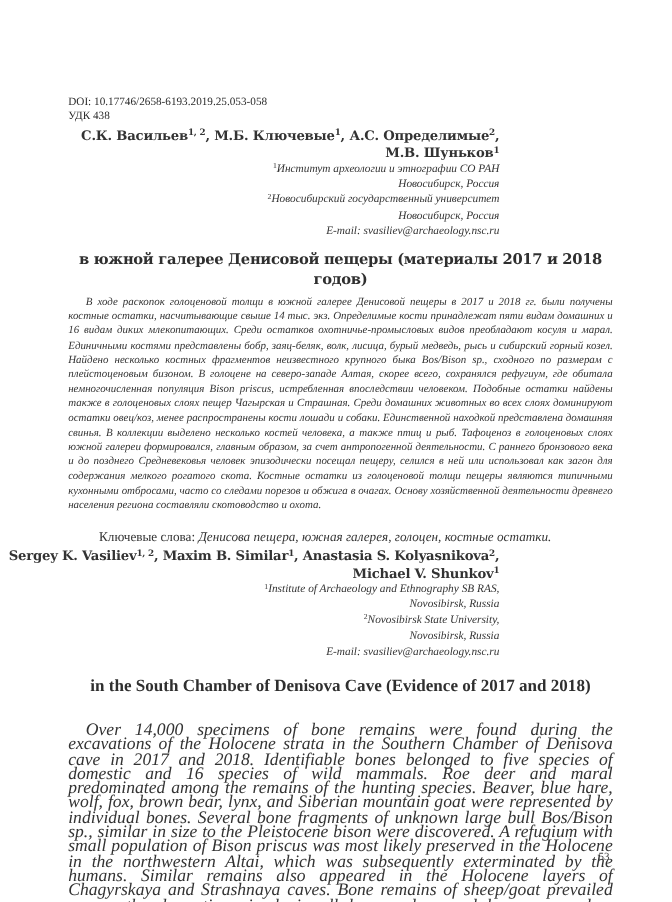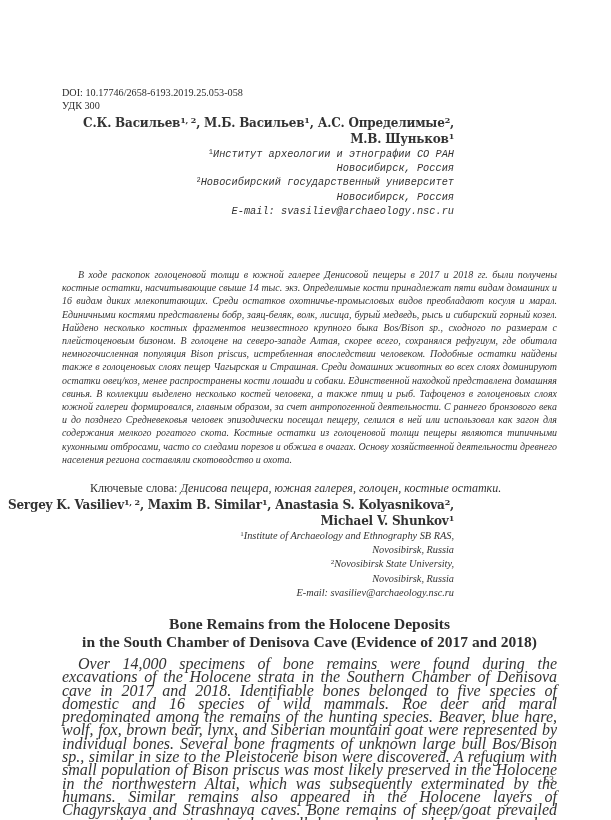--- a/index.html
+++ b/index.html
@@ -33,42 +33,43 @@
     .keywords { position: absolute; left: 90px; font-size: 12px; line-height: 13px; color: #333; margin-top: 24px; }
     .keywords .kw-list { font-style: italic; }
     .pagenum { position: absolute; left: 544px; top: 774px; font-size: 10px; color: #444; }
   </style>
 </head>
 <body>
 
 <div class="page">
 
   <div class="meta" style="top:86px;">DOI: 10.17746/2658-6193.2019.25.053-058</div>
-  <div class="meta" style="top:99px;">УДК 300</div>
+  <div class="meta" style="top:99px;">УДК 438</div>
 
   <div class="authors" style="top:115px;">
     <div>
       <span>С.К. Васильев</span><sup>1, 2</sup><span>, </span>
-      <span>М.Б. Васильев</span><sup>1</sup><span>, </span>
+      <span>М.Б. Ключевые</span><sup>1</sup><span>, </span>
       <span>А.С. Определимые</span><sup>2</sup><span>,</span>
     </div>
     <div>
       <span>М.В. Шуньков</span><sup>1</sup>
     </div>
   </div>
 
-  <div class="affil" style="top:147px;font-family:Liberation Mono, monospace;">
+  <div class="affil" style="top:147px;">
     <div><sup>1</sup><span>Институт археологии и этнографии СО РАН</span></div>
     <div><span>Новосибирск, Россия</span></div>
     <div><sup>2</sup><span>Новосибирский государственный университет</span></div>
     <div><span>Новосибирск, Россия</span></div>
     <div><span>E-mail: svasiliev@archaeology.nsc.ru</span></div>
   </div>
 
   <div class="title" style="top:227px;">
+    <div>в южной галерее Денисовой пещеры (материалы 2017 и 2018 годов)</div>
   </div>
 
   <div class="abstract" style="top:268px;">
     <p>В ходе раскопок голоценовой толщи в южной галерее Денисовой пещеры в 2017 и 2018 гг. были получены костные остатки, насчитывающие свыше 14 тыс. экз. Определимые кости принадлежат пяти видам домашних и 16 видам диких млекопитающих. Среди остатков охотничье-промысловых видов преобладают косуля и марал. Единичными костями представлены бобр, заяц-беляк, волк, лисица, бурый медведь, рысь и сибирский горный козел. Найдено несколько костных фрагментов неизвестного крупного быка Bos/Bison sp., сходного по размерам с плейстоценовым бизоном. В голоцене на северо-западе Алтая, скорее всего, сохранялся рефугиум, где обитала немногочисленная популяция Bison priscus, истребленная впоследствии человеком. Подобные остатки найдены также в голоценовых слоях пещер Чагырская и Страшная. Среди домашних животных во всех слоях доминируют остатки овец/коз, менее распространены кости лошади и собаки. Единственной находкой представлена домашняя свинья. В коллекции выделено несколько костей человека, а также птиц и рыб. Тафоценоз в голоценовых слоях южной галереи формировался, главным образом, за счет антропогенной деятельности. С раннего бронзового века и до позднего Средневековья человек эпизодически посещал пещеру, селился в ней или использовал как загон для содержания мелкого рогатого скота. Костные остатки из голоценовой толщи пещеры являются типичными кухонными отбросами, часто со следами порезов и обжига в очагах. Основу хозяйственной деятельности древнего населения региона составляли скотоводство и охота.</p>
   </div>
 
   <div class="keywords" style="top:458px;">
     <span>Ключевые слова: </span><span class="kw-list">Денисова пещера, южная галерея, голоцен, костные остатки.</span>
   </div>
 
@@ -85,21 +86,20 @@
 
   <div class="affil" style="top:529px;">
     <div><sup>1</sup><span>Institute of Archaeology and Ethnography SB RAS,</span></div>
     <div><span>Novosibirsk, Russia</span></div>
     <div><sup>2</sup><span>Novosibirsk State University,</span></div>
     <div><span>Novosibirsk, Russia</span></div>
     <div><span>E-mail: svasiliev@archaeology.nsc.ru</span></div>
   </div>
 
   <div class="title" style="top:615px; font-family: 'Liberation Serif', serif; font-size:15.5px; letter-spacing:0;">
-    <div>Bone Remains from the Holocene Deposits</div>
     <div>in the South Chamber of Denisova Cave (Evidence of 2017 and 2018)</div>
   </div>
 
   <div class="abstract" style="top:657px; font-size:16px; line-height:13.3px;">
     <p>Over 14,000 specimens of bone remains were found during the excavations of the Holocene strata in the Southern Chamber of Denisova cave in 2017 and 2018. Identifiable bones belonged to five species of domestic and 16 species of wild mammals. Roe deer and maral predominated among the remains of the hunting species. Beaver, blue hare, wolf, fox, brown bear, lynx, and Siberian mountain goat were represented by individual bones. Several bone fragments of unknown large bull Bos/Bison sp., similar in size to the Pleistocene bison were discovered. A refugium with small population of Bison priscus was most likely preserved in the Holocene in the northwestern Altai, which was subsequently exterminated by the humans. Similar remains also appeared in the Holocene layers of Chagyrskaya and Strashnaya caves. Bone remains of sheep/goat prevailed among the domestic animals in all layers; dogs and horses were less common. Domestic pig was represented by a single bone. Several human bones, as well as bones of birds and fish have been identified in the collection.</p>
   </div>
 
   <div class="pagenum">53</div>
 </div>
 

